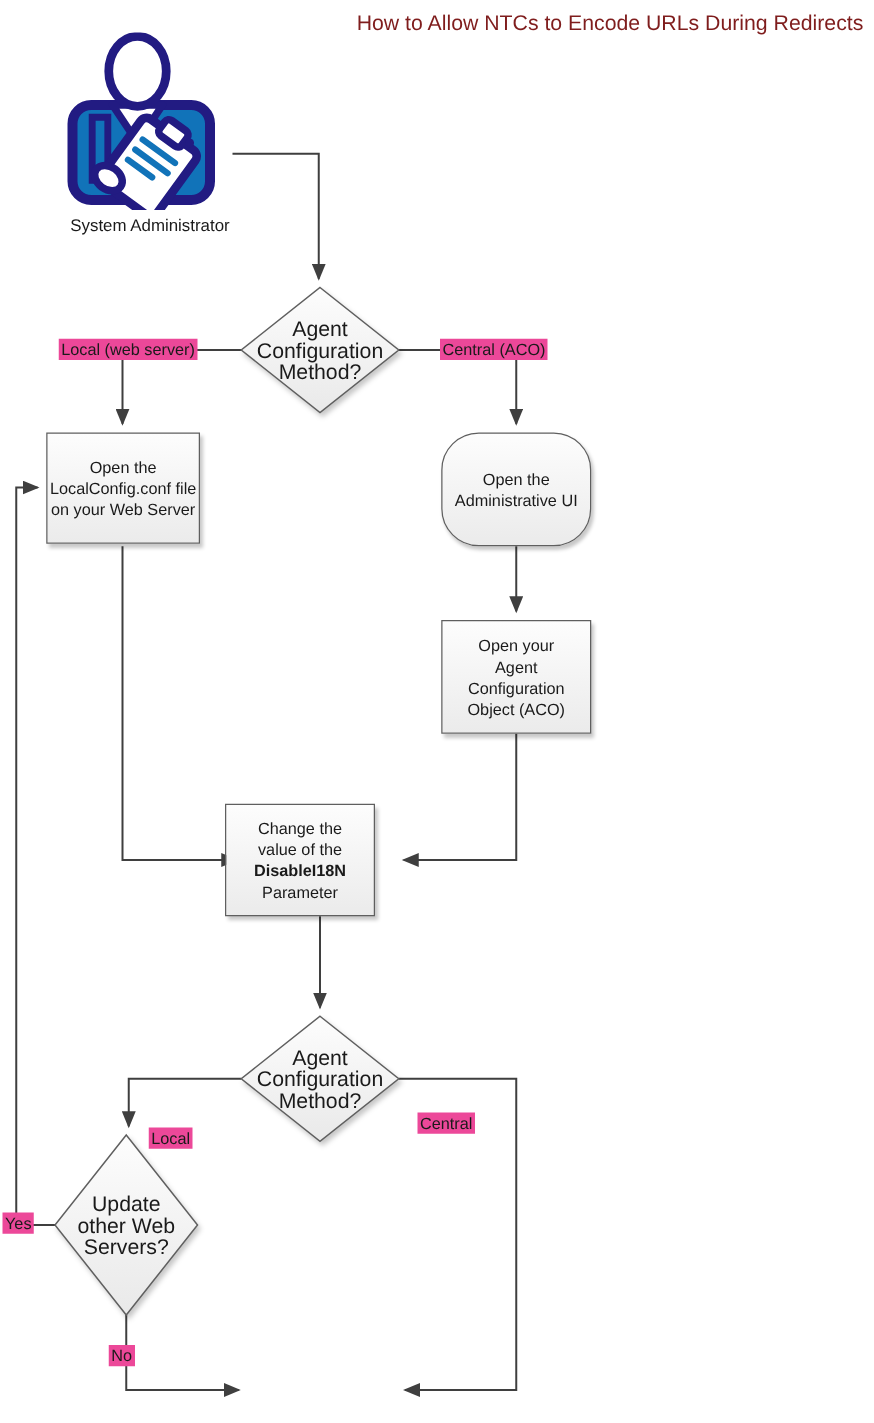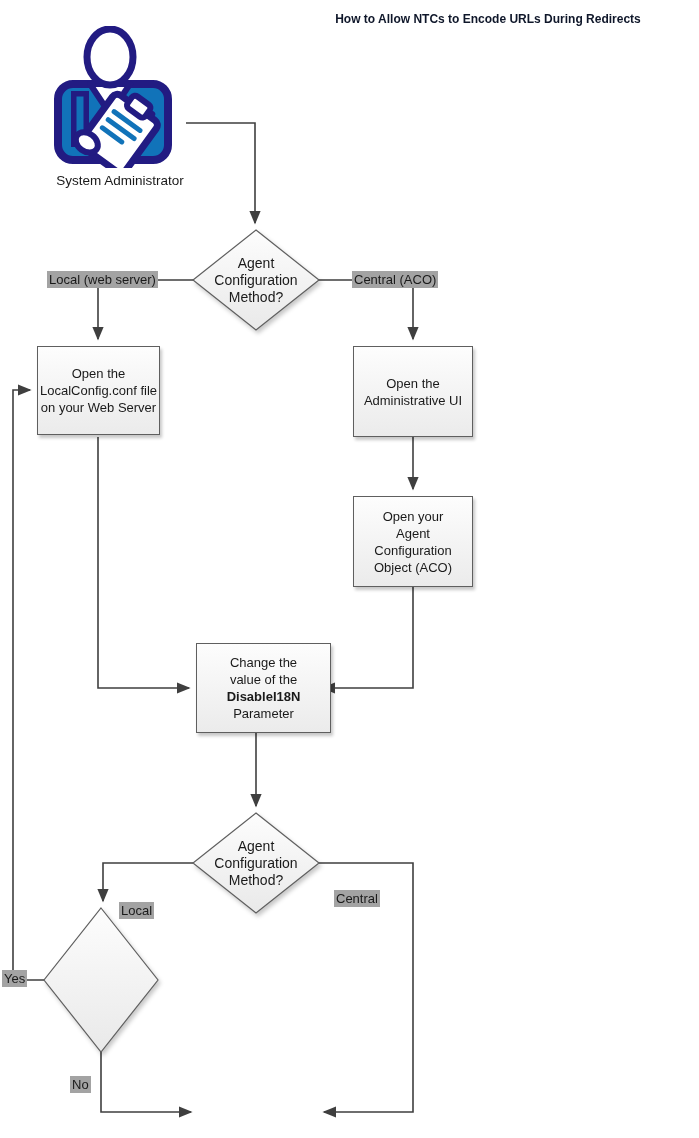--- a/index.html
+++ b/index.html
@@ -2,37 +2,37 @@
 <html><head>
 <meta charset="utf-8">
 <style>
   html,body{margin:0;padding:0;background:#ffffff;}
   #canvas{
     position:relative;width:699px;height:1138px;background:#ffffff;overflow:hidden;
     font-family:"Liberation Sans",sans-serif;color:#1a1a1a;
   }
   .title{
     position:absolute;left:283px;top:6px;width:410px;
-    font-size:12px;font-weight:bold;text-align:center;line-height:26px;color:#0f172a;
+    font-size:17px;font-weight:normal;text-align:center;line-height:26px;color:#7f1d1d;
   }
   .layer{position:absolute;left:0;top:0;width:699px;height:1138px;}
   .node{
     position:absolute;display:flex;align-items:center;justify-content:center;
     background:linear-gradient(180deg,#fdfdfd 0%,#ebebeb 100%);
     border:1.2px solid #5f5f5f;box-shadow:2px 3px 3px rgba(0,0,0,0.22);
     font-size:13px;line-height:17px;text-align:center;box-sizing:border-box;
   }
   .node .inner{width:100%;}
   .terminal{border-radius:23px;}
   .dtext{
     position:absolute;display:flex;align-items:center;justify-content:center;
-    font-size:14px;line-height:17px;text-align:center;
+    font-size:17px;line-height:17px;text-align:center;
   }
   .elabel{
-    position:absolute;background:#a3a3a3;font-size:13px;line-height:15px;
+    position:absolute;background:#ec4899;font-size:13px;line-height:15px;
     padding:1px 2px;white-space:nowrap;
   }
   .actor-label{
     position:absolute;left:55px;top:172px;width:130px;text-align:center;
     font-size:13.5px;line-height:18px;
   }
   .bold{font-weight:bold;display:block;}
   .blk{display:block;}
   svg{display:block;}
 </style>
@@ -89,40 +89,41 @@
       <polygon points="256,230 319,280 256,330 193,280"></polygon>
       <polygon points="256,813 319,863 256,913 193,863"></polygon>
       <polygon points="101,908 158,980 101,1052 44,980"></polygon>
     </g>
   </svg>
 
   <div class="node" style="left:37px;top:346px;width:123px;height:89px;">
     <div class="inner">Open the LocalConfig.conf file on your Web Server</div>
   </div>
 
-  <div class="node" style="left:353px;top:346px;width:120px;height:91px;">
+  <div class="node" style="left:353px;top:346px;width:120px;height:91px;border-radius:30px;">
     <div class="inner">Open the Administrative UI</div>
   </div>
 
   <div class="node" style="left:353px;top:496px;width:120px;height:91px;">
     <div class="inner" style="width:92px;margin:1px auto;">Open your Agent Configuration Object (ACO)</div>
   </div>
 
-  <div class="node" style="left:196px;top:643px;width:135px;height:90px;">
+  <div class="node" style="left:180px;top:643px;width:120px;height:90px;">
     <div class="inner" style="width:100px;margin:0 auto;">
       <span>Change the value of the</span>
       <span class="bold">DisableI18N</span>
       <span class="blk">Parameter</span>
     </div>
   </div>
 
 
   <div class="dtext" style="left:199px;top:245px;width:114px;height:70px;">Agent Configuration Method?</div>
   <div class="dtext" style="left:199px;top:828px;width:114px;height:70px;">Agent Configuration Method?</div>
+  <div class="dtext" style="left:59px;top:952px;width:84px;height:56px;">Update other Web Servers?</div>
 
   <div class="elabel" style="left:47px;top:271px;">Local (web server)</div>
   <div class="elabel" style="left:352px;top:271px;">Central (ACO)</div>
   <div class="elabel" style="left:119px;top:854px;margin-top:48px;">Local</div>
   <div class="elabel" style="left:334px;top:854px;margin-top:36px;">Central</div>
   <div class="elabel" style="left:2px;top:970px;">Yes</div>
-  <div class="elabel" style="left:70px;top:1076px;">No</div>
+  <div class="elabel" style="left:87px;top:1076px;">No</div>
 
 </div>
 
 </body></html>

